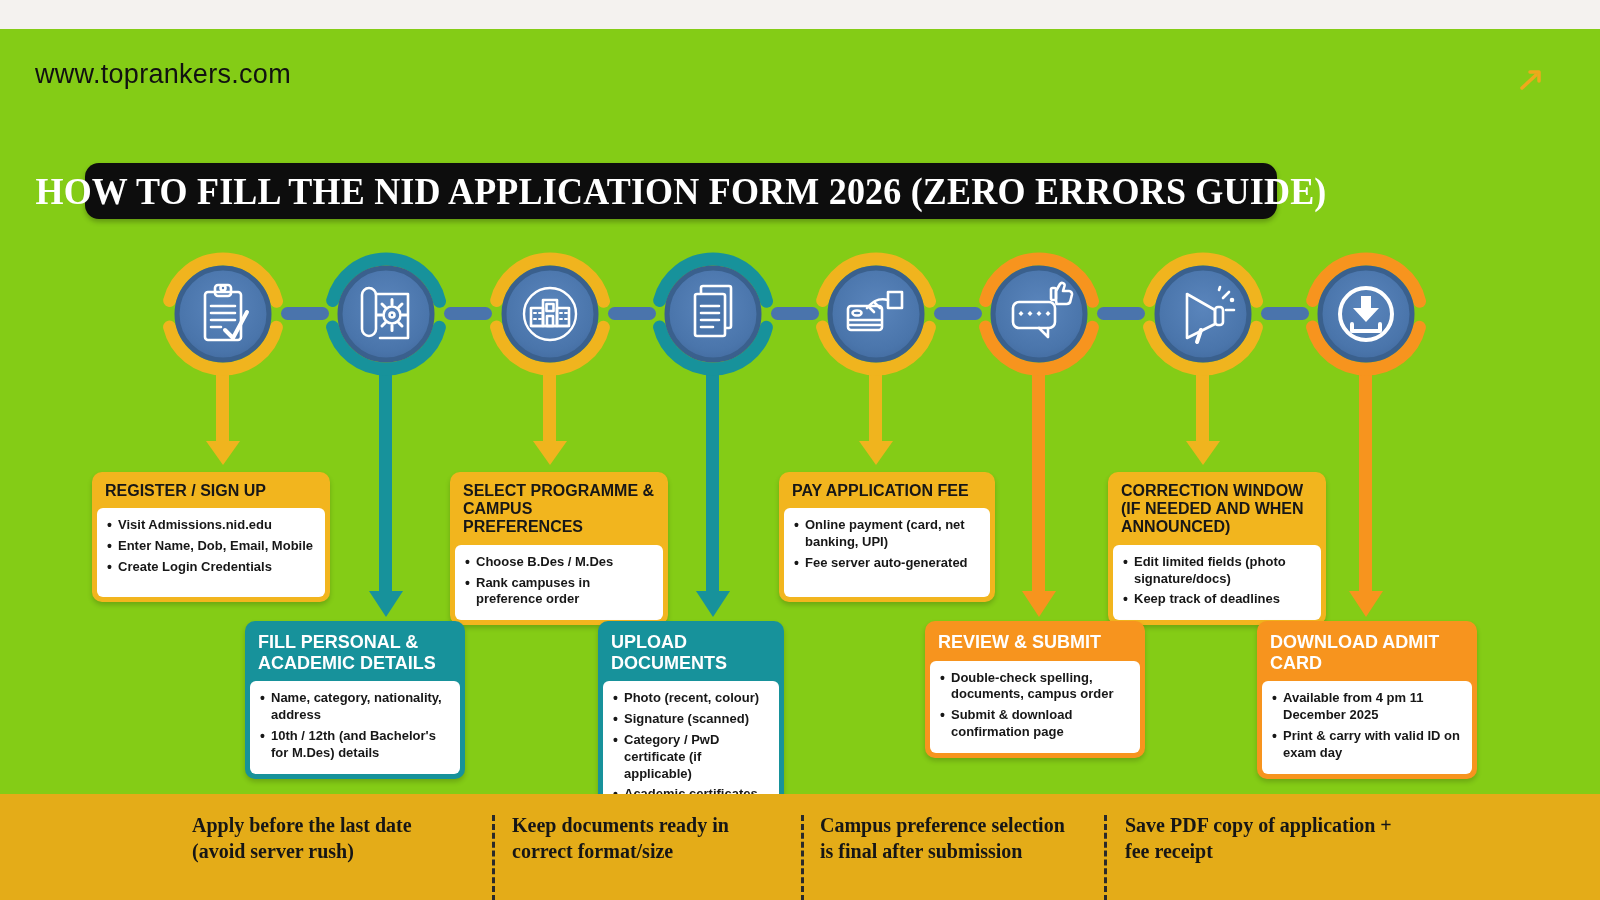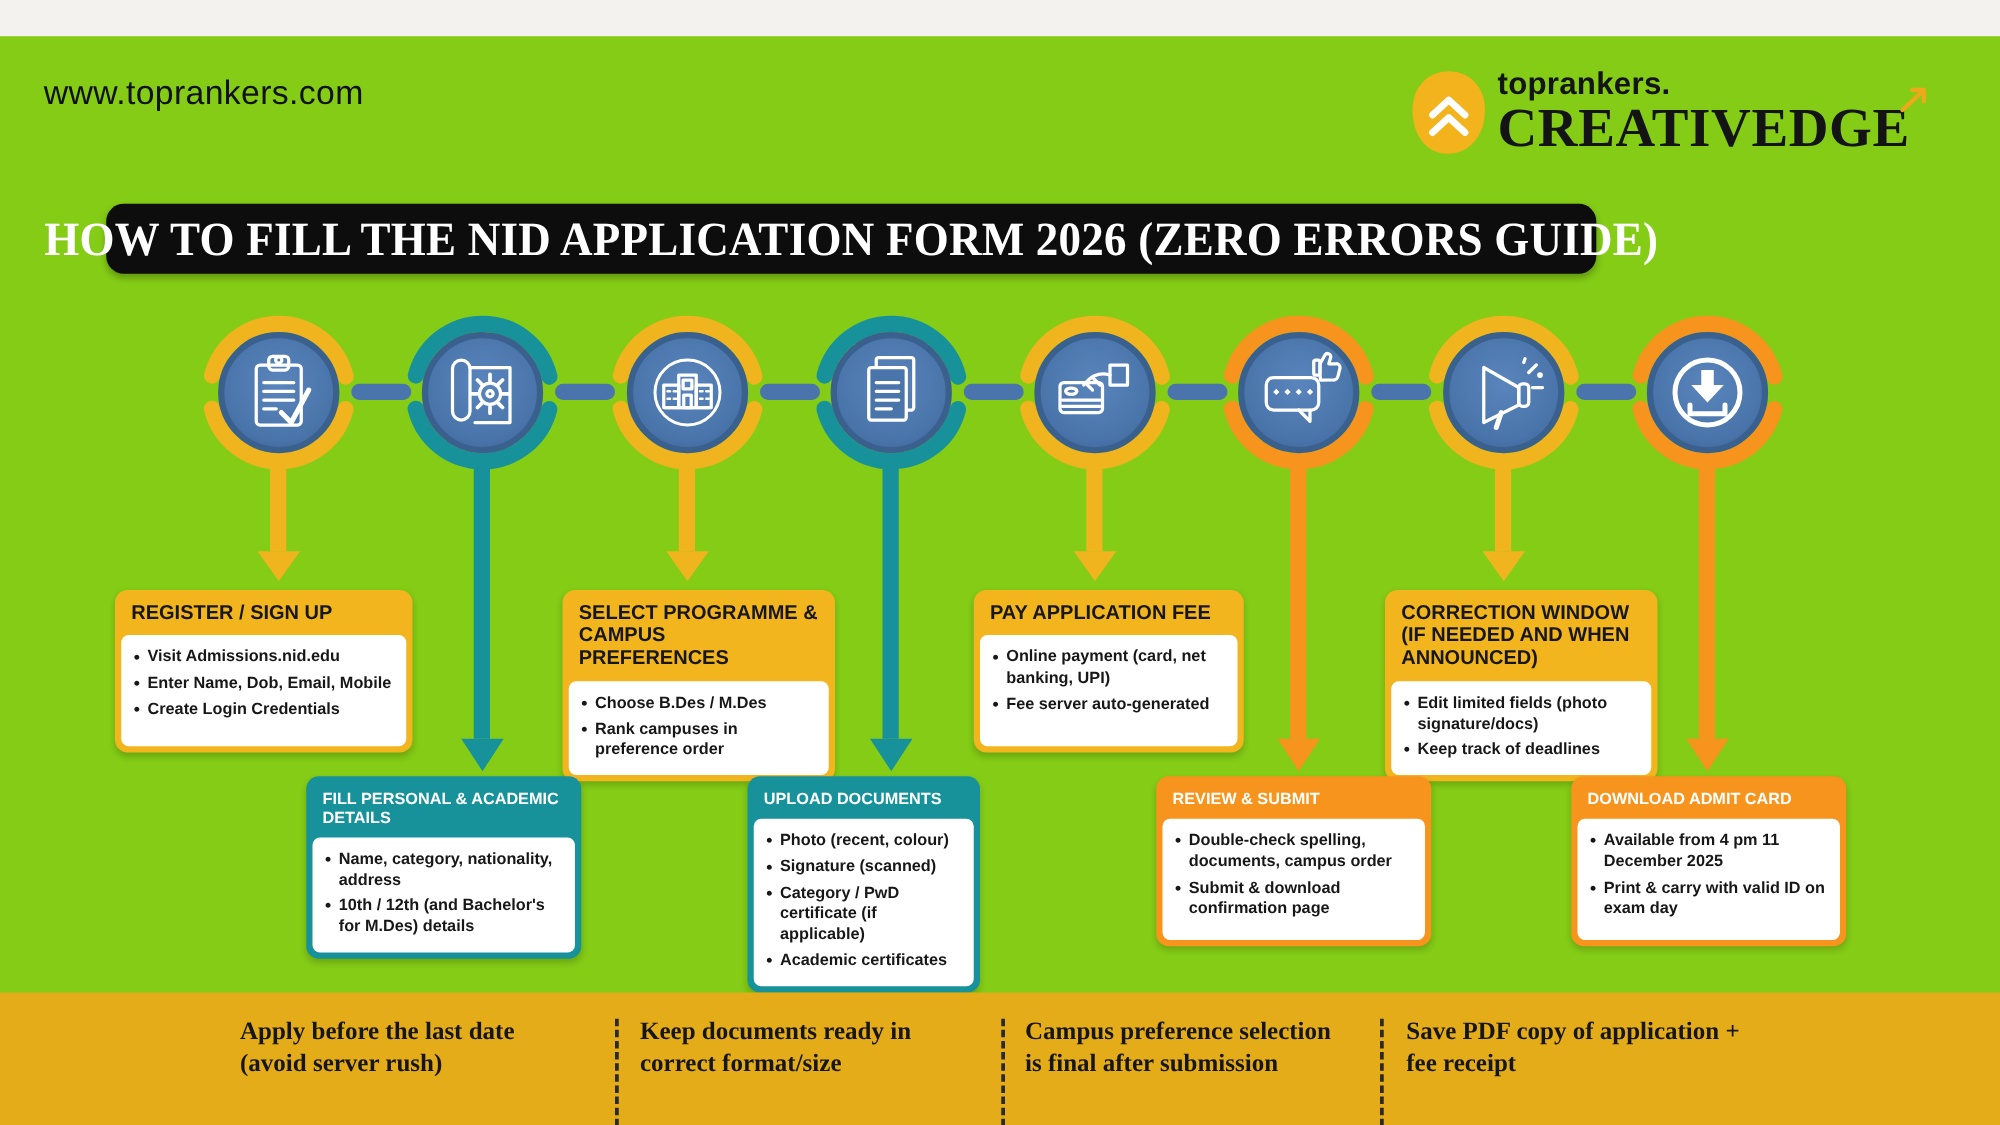--- a/index.html
+++ b/index.html
@@ -32,21 +32,21 @@
   .c-teal{background:#17929b;}   .b-teal{border-top:26px solid #17929b;}
   .c-orange{background:#f7941e;} .b-orange{border-top:26px solid #f7941e;}
 
   
   .card{position:absolute;border-radius:10px;display:flex;flex-direction:column;box-shadow:0 3px 5px rgba(0,0,0,.18);}
   .card.yellow{background:#f2b51e;}
   .card.teal{background:#17929b;}
   .card.orange{background:#f7941e;}
   .card-title{font-weight:700;font-size:16px;line-height:1.14;padding:10px 12px 8px 13px;color:#fff;}
   .card.yellow .card-title{color:#171717;}
-  .card.bottom .card-title{font-size:13px;padding:11px 0 8px 13px;}
+  .card.bottom .card-title{font-size:18px;padding:11px 0 8px 13px;}
   .card-body{background:#fff;border-radius:6px;margin:0 5px 5px 5px;padding:9px 8px 8px 8px;flex:1;}
   .card-body ul{margin:0;padding:0;list-style:none;}
   .card-body li{position:relative;font-weight:700;font-size:13px;line-height:1.3;color:#171717;padding-left:13px;margin-bottom:4px;}
   .card-body li::before{content:"\2022";position:absolute;left:2px;top:-1px;font-size:14px;}
 
   
   .footer{position:absolute;left:0;top:765px;width:1600px;height:135px;background:#e4ac18;}
   .tip{position:absolute;font-family:"Liberation Serif",serif;font-weight:700;font-size:20px;line-height:1.3;color:#161616;}
   .tip-sep{position:absolute;top:786px;height:86px;width:0;border-left:3px dashed #2a2a2a;}
 </style>
@@ -59,33 +59,20 @@
     <defs>
       <radialGradient id="bluegrad" cx="50%" cy="42%" r="68%">
         <stop offset="0%" stop-color="#5a85bc"></stop>
         <stop offset="70%" stop-color="#4a75ab"></stop>
         <stop offset="100%" stop-color="#40679a"></stop>
       </radialGradient>
     </defs>
   </svg>
 
   <div class="site-url">www.toprankers.com</div>
-  <div class="logo-wrap">
-    <span>
-      <svg width="62" height="70" viewBox="0 0 62 70">
-        <path d="M31 2c17 0 29 13 29 31 0 20-12 35-30 35C13 68 2 53 2 33 2 15 14 2 31 2z" fill="#f2b31c"></path>
-        <path d="M18 37l13-12 13 12" stroke="#fff" stroke-width="5.5" fill="none" stroke-linecap="round" stroke-linejoin="round"></path>
-        <path d="M18 51l13-12 13 12" stroke="#fff" stroke-width="5.5" fill="none" stroke-linecap="round" stroke-linejoin="round"></path>
-      </svg>
-    </span>
-    <div class="logo-text">
-      <div class="logo-top">toprankers.</div>
-      <div class="logo-main">CREATIVEDGE</div>
-    </div>
-  </div>
   <span class="corner-arrow">
     <svg width="24" height="22" viewBox="0 0 24 22">
       <path d="M3 19L17 6" stroke="#efa81c" stroke-width="3.5" fill="none" stroke-linecap="round"></path>
       <path d="M11 3h9v9" stroke="#efa81c" stroke-width="3.5" fill="none" stroke-linecap="round" stroke-linejoin="round"></path>
     </svg>
   </span>
 
   <div class="banner">
     <div class="banner-text">HOW TO FILL THE NID APPLICATION FORM 2026 (ZERO ERRORS GUIDE)</div>
   </div>

